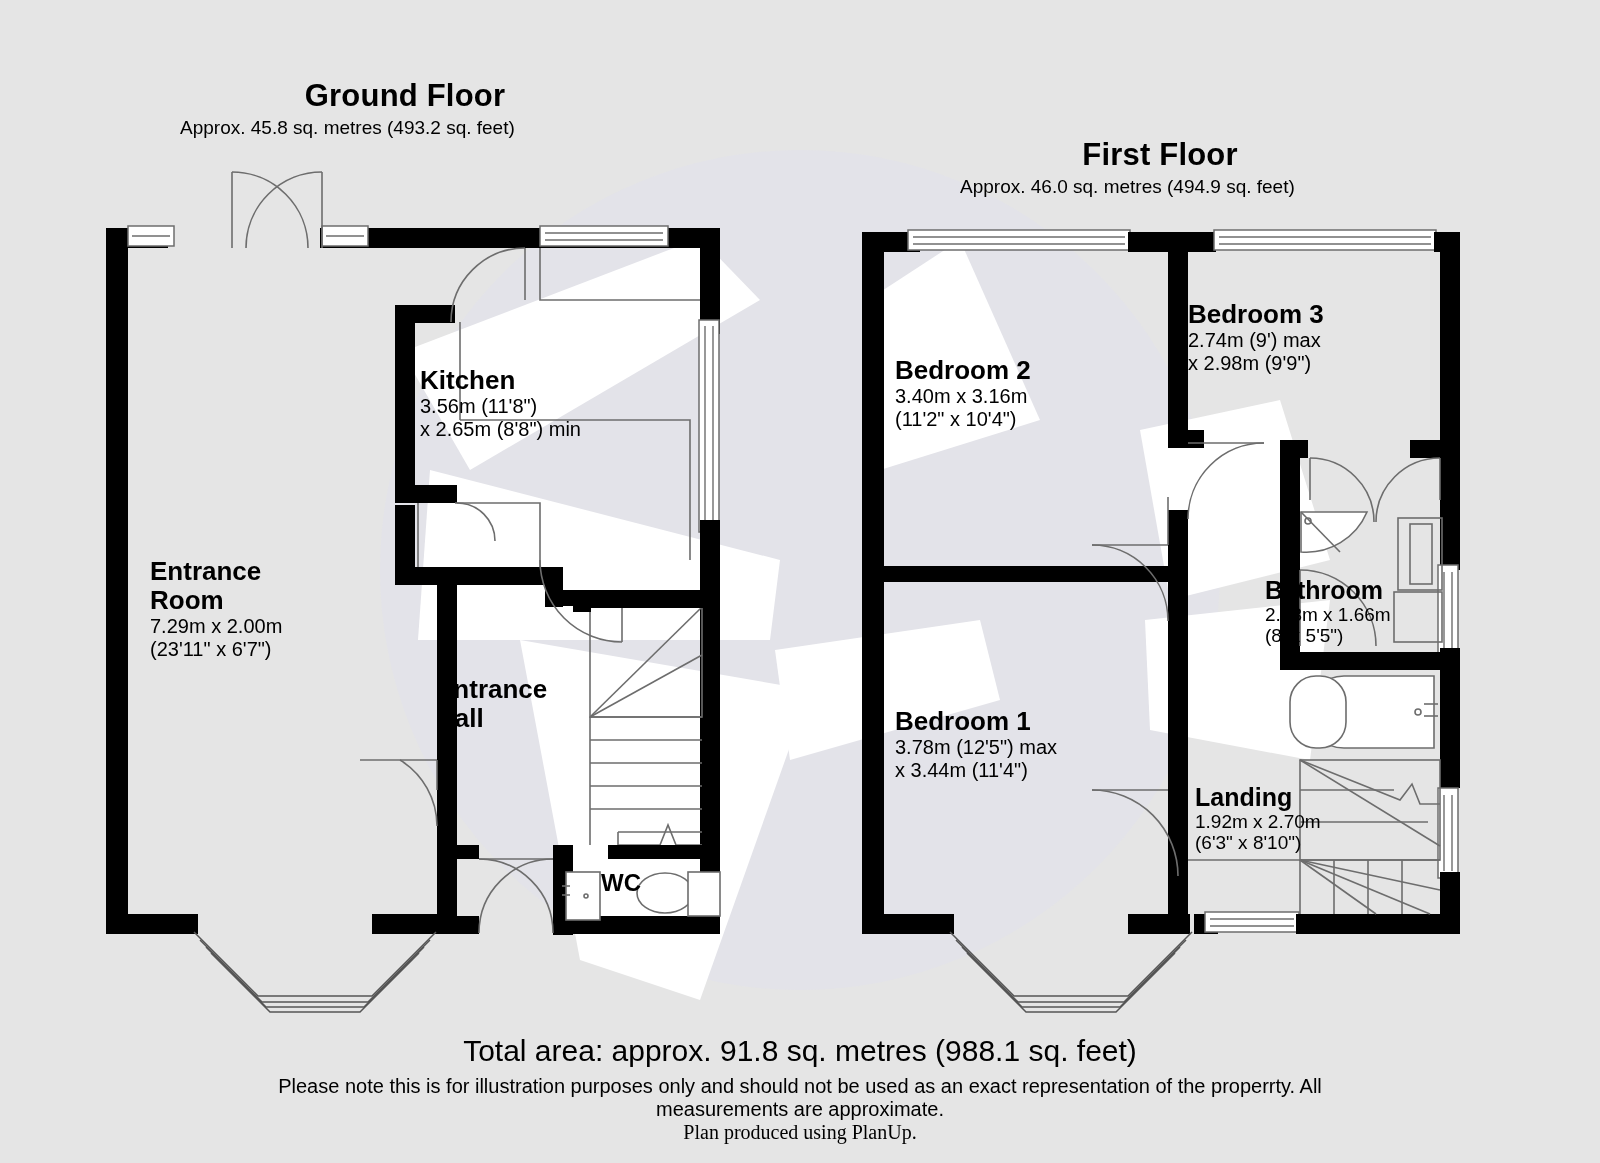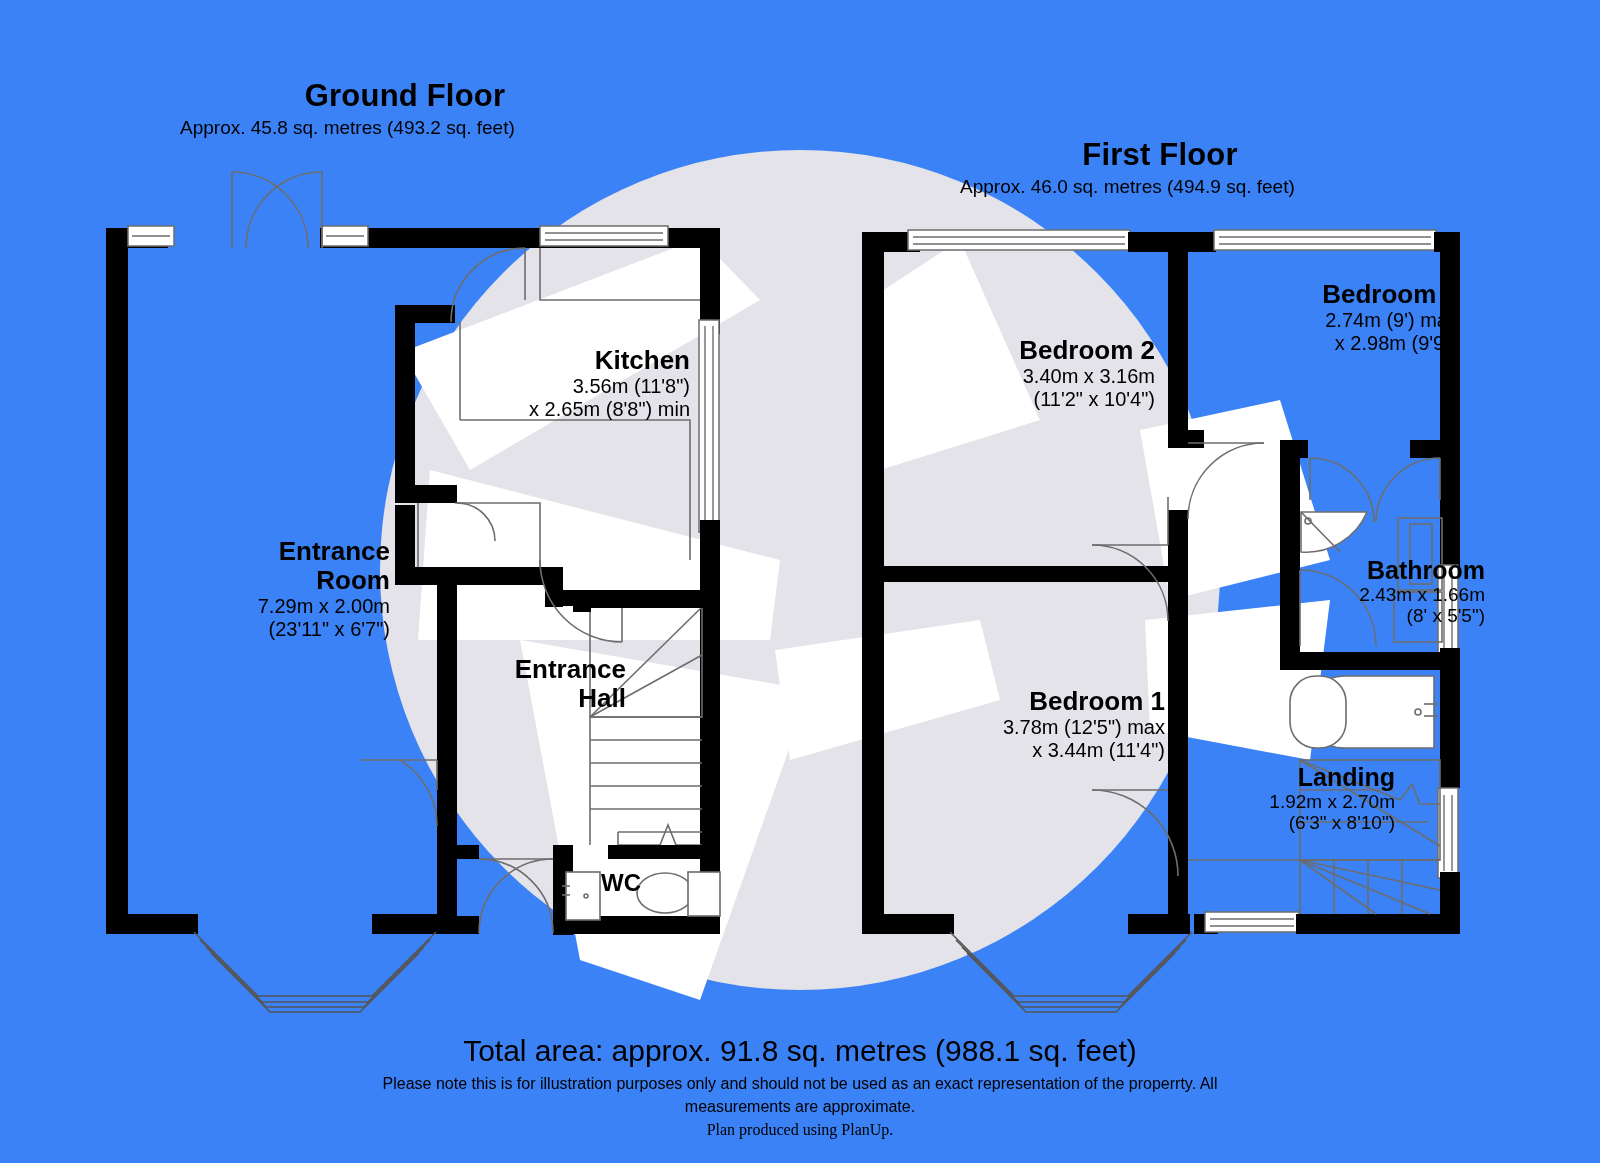--- a/index.html
+++ b/index.html
@@ -9,21 +9,21 @@
     background: #ffffff;
   }
   body {
     font-family: "Liberation Sans", sans-serif;
     color: #000000;
   }
   #plan {
     position: relative;
     width: 1600px;
     height: 1163px;
-    background: #3b82f6;
+    background: #e5e5e5;
     overflow: hidden;
   }
   .watermark {
     position: absolute;
     left: 0; top: 0;
     width: 1600px;
     height: 1163px;
     pointer-events: none;
   }
   svg.sheet {
@@ -41,23 +41,24 @@
     text-align: center;
   }
   .hdr-sub {
     position: absolute;
     font-size: 19px;
     white-space: nowrap;
     text-align: left;
   }
   .room-label {
     position: absolute;
-    text-align: right;
+    text-align: left;
     white-space: nowrap;
     line-height: 1.12;
+    margin-top: 20px;
   }
   .room-label .nm {
     display: block;
     font-weight: bold;
     font-size: 26px;
   }
   .room-label .dim {
     display: block;
     font-size: 20px;
   }
@@ -74,21 +75,21 @@
     position: absolute;
     width: 1600px;
     text-align: center;
     font-size: 30px;
     white-space: nowrap;
   }
   .disclaimer {
     position: absolute;
     width: 1600px;
     text-align: center;
-    font-size: 16px;
+    font-size: 20px;
     line-height: 1.45;
   }
 </style>
 </head>
 <body>
 
 <div id="plan">
 
   <svg class="watermark" viewBox="0 0 1600 1163" xmlns="http://www.w3.org/2000/svg" aria-hidden="true">
     <g fill="#e3e3e9">

